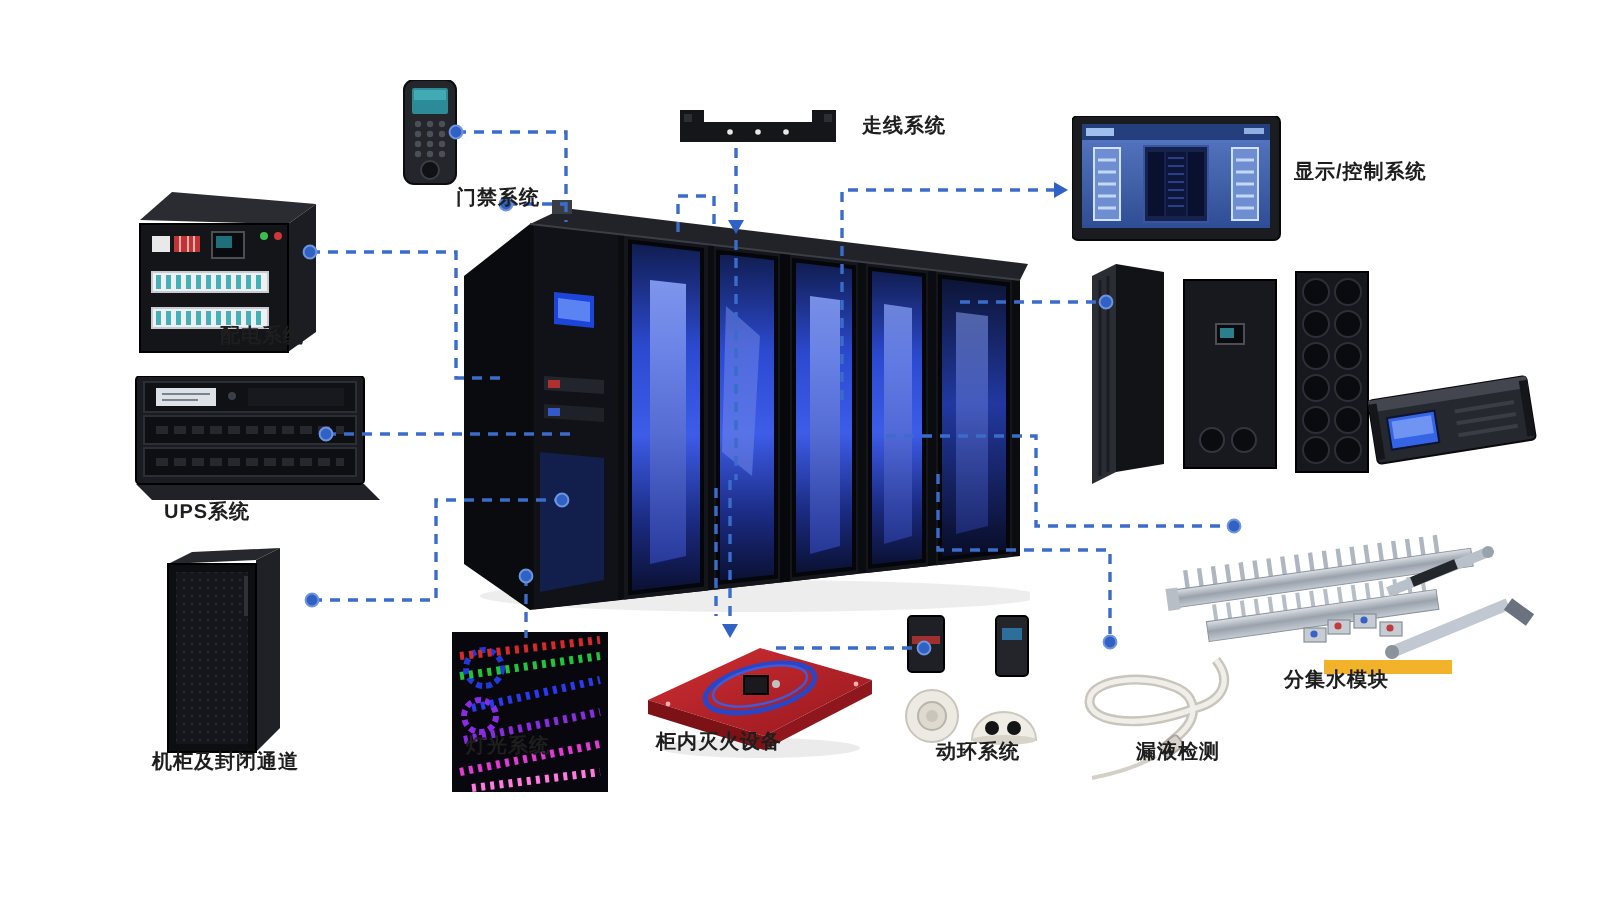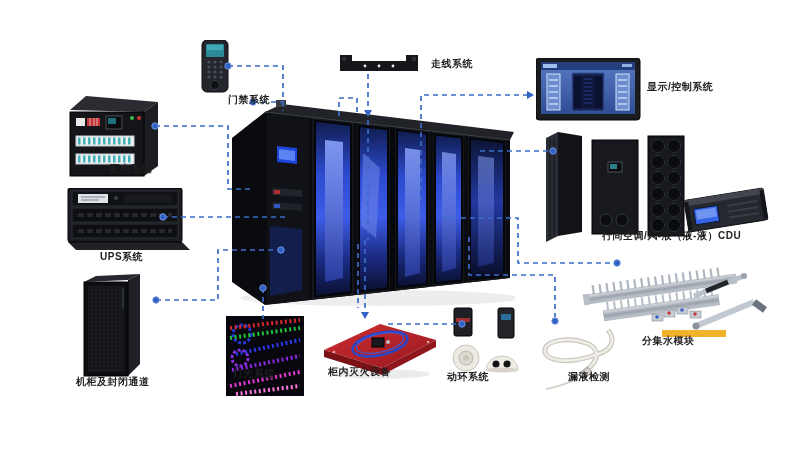--- a/index.html
+++ b/index.html
@@ -171,21 +171,21 @@
       <rect x="14" y="6" width="30" height="9" fill="#dde2e8"></rect>
       <path d="M17,9 h24 M17,12 h18" stroke="#7a828c" stroke-width="1"></path>
       <circle cx="52" cy="10" r="2" fill="#3a3e46"></circle>
         <rect x="60" y="6" width="48" height="9" fill="#17191e"></rect>
       <rect x="8" y="20" width="106" height="14" fill="#0e0f13" stroke="#2b2e34"></rect>
       <path d="M14,27 h94" stroke="#26282e" stroke-width="4" stroke-dasharray="6 3"></path>
       <rect x="8" y="36" width="106" height="14" fill="#0e0f13" stroke="#2b2e34"></rect>
       <path d="M14,43 h94" stroke="#26282e" stroke-width="4" stroke-dasharray="6 3"></path>
     </svg>
   </div>
-  <div class="lbl" style="left:100px;top:251px;">UPS系统</div>
+  <div class="lbl" style="left:82px;top:251px;">UPS系统</div>
 
   <div class="node" style="left:78px;top:272px;">
     <svg width="70" height="110" viewBox="0 0 70 110">
       <defs>
         <pattern id="mesh" width="4" height="4" patternUnits="userSpaceOnUse">
           <rect width="4" height="4" fill="#14161b"></rect>
             <circle cx="2" cy="2" r="0.8" fill="#23262d"></circle>
         </pattern>
       </defs>
       <polygon points="6,10 18,4 62,2 50,8" fill="#26282e"></polygon>
@@ -242,21 +242,21 @@
       <rect x="55" y="8" width="10" height="6" fill="#2b6f9a"></rect>
       <circle cx="20" cy="52" r="13" fill="#eceae3" stroke="#c9c5bb"></circle>
       <circle cx="20" cy="52" r="7" fill="#dedad0" stroke="#b8b4a8"></circle>
       <circle cx="20" cy="52" r="3" fill="#c9c5bb"></circle>
       <path d="M40,64 a16,14 0 0 1 32,0 z" fill="#efede6" stroke="#ccc8be"></path>
       <circle cx="50" cy="58" r="3.5" fill="#141414"></circle>
         <circle cx="61" cy="58" r="3.5" fill="#141414"></circle>
       <ellipse cx="56" cy="64" rx="16" ry="2.5" fill="#d8d4ca"></ellipse>
     </svg>
   </div>
-  <div class="lbl" style="left:447px;top:371px;">动环系统</div>
+  <div class="lbl" style="left:468px;top:371px;">动环系统</div>
 
   <div class="node" style="left:538px;top:326px;">
     <svg width="84" height="66" viewBox="0 0 84 66">
       <path d="M70,4 C78,14 74,24 60,28 C28,40 4,34 7,23 C9,14 32,11 48,17 C60,21 62,32 52,41 L44,48" fill="none" stroke="#c9c5bd" stroke-width="5"></path>
       <path d="M70,4 C78,14 74,24 60,28 C28,40 4,34 7,23 C9,14 32,11 48,17 C60,21 62,32 52,41 L44,48" fill="none" stroke="#f0eee8" stroke-width="2.6"></path>
       <rect x="42" y="44" width="11" height="7" rx="2" fill="#d8d4cc" stroke="#aaa69e" transform="rotate(-38 47 47)"></rect>
       <path d="M40,52 C30,58 18,61 8,63" fill="none" stroke="#d4d0c8" stroke-width="2"></path>
     </svg>
   </div>
   <div class="lbl" style="left:568px;top:371px;text-align:center;">漏液检测</div>
@@ -368,21 +368,20 @@
         <rect x="142" y="66" width="80" height="32" rx="2" fill="#26282f" stroke="#0a0b0d"></rect>
         <rect x="142" y="66" width="80" height="6" fill="#43464e"></rect>
         <rect x="142" y="68" width="4" height="28" fill="#15161a"></rect>
           <rect x="218" y="68" width="4" height="28" fill="#15161a"></rect>
         <rect x="150" y="76" width="24" height="16" fill="#3565e6" stroke="#0c1530"></rect>
         <rect x="152" y="78" width="20" height="9" fill="#6f94f2"></rect>
         <path d="M184,78 h30 M184,84 h30 M184,90 h30" stroke="#3a3d45" stroke-width="2"></path>
       </g>
     </svg>
   </div>
-  <div class="lbl" style="left:602px;top:230px;">行间空调/风-液（液-液）CDU</div>
 
   <svg id="connectors" width="800" height="450">
 
     <polyline points="228,66 283,66 283,111"></polyline>
     <polyline points="253,102 283,102"></polyline>
     <circle cx="228" cy="66" r="3.2"></circle>
       <circle cx="253" cy="102" r="3.2"></circle>
 
     <polyline points="368,74 368,110"></polyline>
     <polygon class="arrow" points="364,110 372,110 368,117"></polygon>

